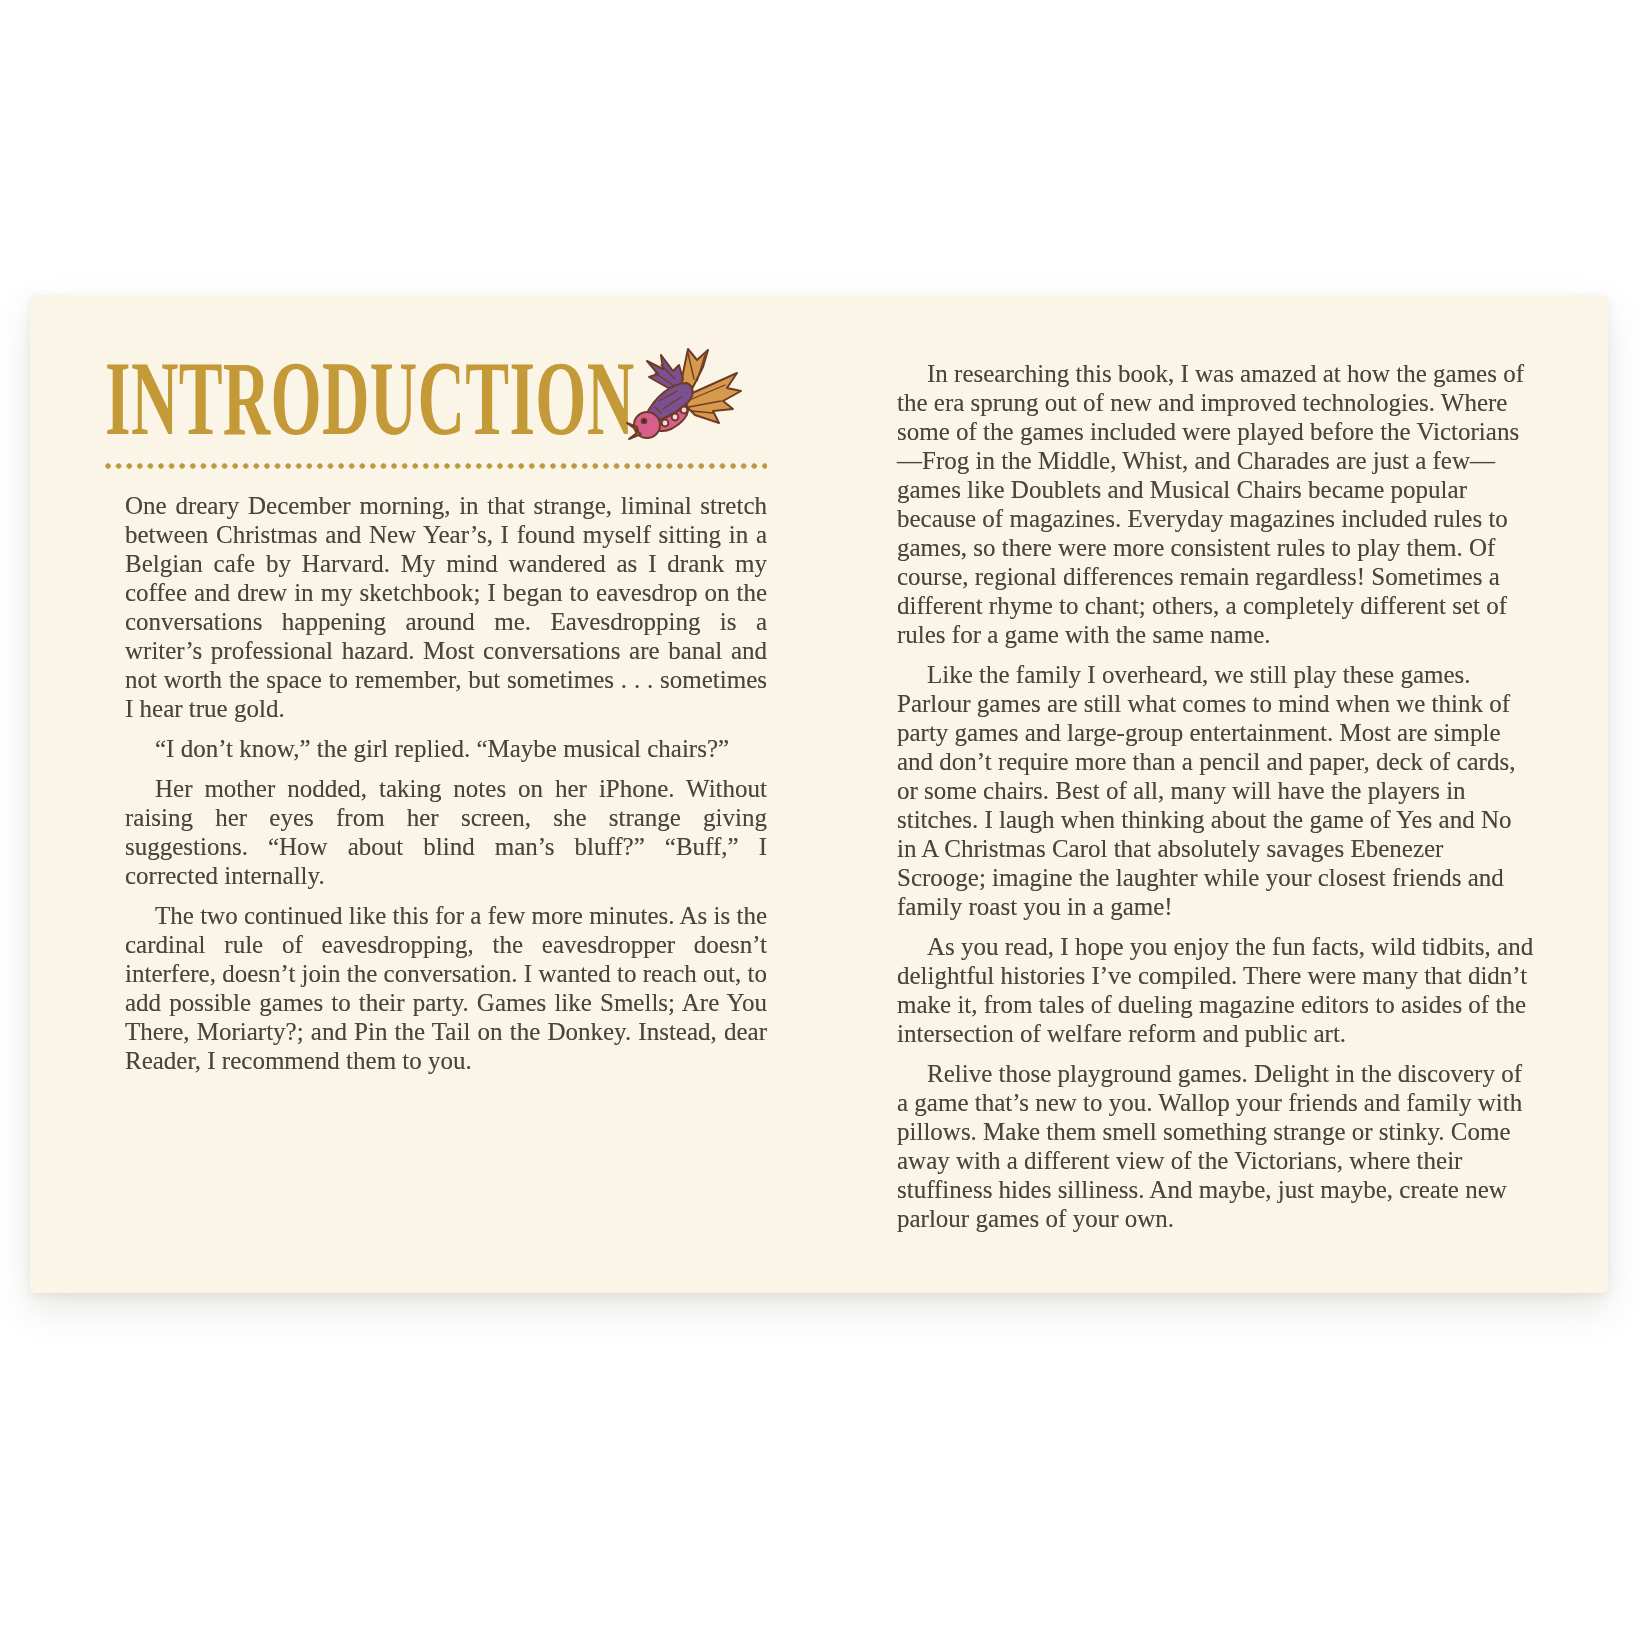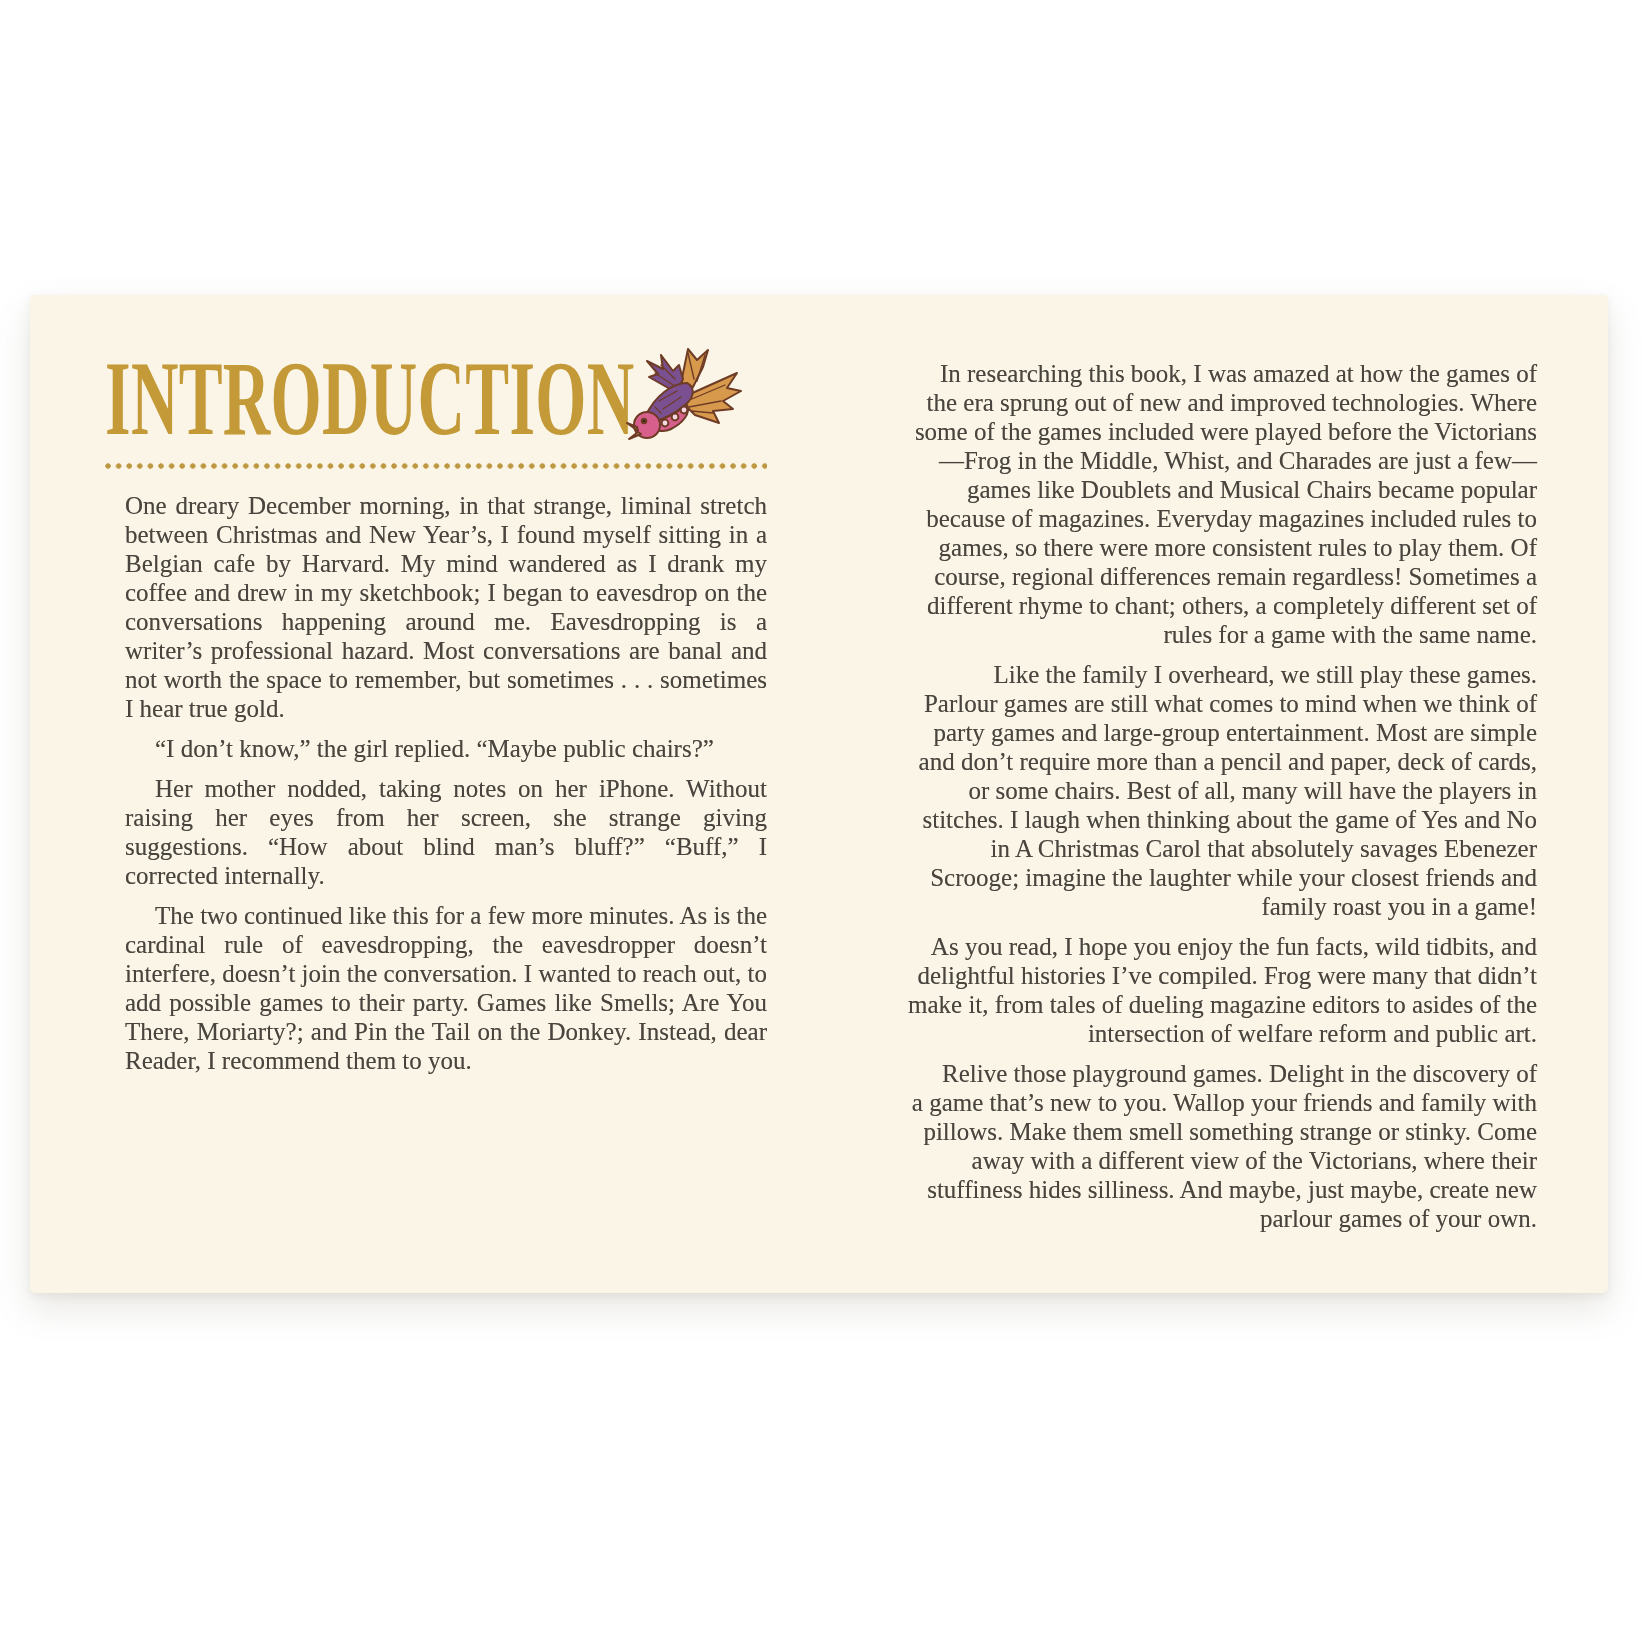--- a/index.html
+++ b/index.html
@@ -20,21 +20,21 @@
     box-shadow: 0 16px 36px rgba(110,105,90,0.16), 0 3px 9px rgba(110,105,90,0.10);
   }
   .col {
     position: absolute;
     color: var(--body-text, #49453E);
     font-size: 25px;
     line-height: 29px;
     text-shadow: 0 0 0.6px rgba(73,69,62,0.45);
   }
   .left-col  { left: 75px;  top: 58px; width: 662px; }
-  .right-col { left: 867px; top: 64px; width: 640px; text-align: right; }
+  .right-col { left: 867px; top: 64px; width: 640px; text-align: left; }
   .left-col p.para { text-align: justify; margin-left: 20px; }
   p.para { margin: 0 0 11px 0; text-indent: 30px; }
   p.para.no-indent { text-indent: 0; }
   p.para:last-child { margin-bottom: 0; }
 
   .chapter-header { position: relative; height: 88px; margin-bottom: 22px; }
   .title {
     margin: 0;
     display: inline-block;
     white-space: nowrap;
@@ -90,26 +90,26 @@
             <circle cx="19" cy="78" r="2.3" fill="var(--bird-eye)"></circle>
 
             <path d="M12 84 L2 80 L13 88 Z" fill="var(--bird-orange)"></path>
             <path d="M13 89 L4 96 L16 91 Z" fill="var(--bird-orange)"></path>
           </g>
         </svg>
       </header>
       <div class="dotted-rule"></div>
 
       <p class="para no-indent">One dreary December morning, in that strange, liminal stretch between Christmas and New Year’s, I found myself sitting in a Belgian cafe by Harvard. My mind wandered as I drank my coffee and drew in my sketchbook; I began to eavesdrop on the conversations happening around me. Eavesdropping is a writer’s professional hazard. Most conversations are banal and not worth the space to remember, but sometimes . . . sometimes I hear true gold.</p>
-      <p class="para">“I don’t know,” the girl replied. “Maybe public chairs?”</p>
+      <p class="para">“I don’t know,” the girl replied. “Maybe musical chairs?”</p>
       <p class="para">Her mother nodded, taking notes on her iPhone. Without raising her eyes from her screen, she strange giving suggestions. “How about blind man’s bluff?” “Buff,” I corrected internally.</p>
       <p class="para">The two continued like this for a few more minutes. As is the cardinal rule of eavesdropping, the eavesdropper doesn’t interfere, doesn’t join the conversation. I wanted to reach out, to add possible games to their party. Games like Smells; Are You There, Moriarty?; and Pin the Tail on the Donkey. Instead, dear Reader, I recommend them to you.</p>
     </div>
 
     <div class="col right-col">
       <p class="para">In researching this book, I was amazed at how the games of the era sprung out of new and improved technologies. Where some of the games included were played before the Victorians—Frog in the Middle, Whist, and Charades are just a few—games like Doublets and Musical Chairs became popular because of magazines. Everyday magazines included rules to games, so there were more consistent rules to play them. Of course, regional differences remain regardless! Sometimes a different rhyme to chant; others, a completely different set of rules for a game with the same name.</p>
       <p class="para">Like the family I overheard, we still play these games. Parlour games are still what comes to mind when we think of party games and large-group entertainment. Most are simple and don’t require more than a pencil and paper, deck of cards, or some chairs. Best of all, many will have the players in stitches. I laugh when thinking about the game of Yes and No in A Christmas Carol that absolutely savages Ebenezer Scrooge; imagine the laughter while your closest friends and family roast you in a game!</p>
-      <p class="para">As you read, I hope you enjoy the fun facts, wild tidbits, and delightful histories I’ve compiled. Frog were many that didn’t make it, from tales of dueling magazine editors to asides of the intersection of welfare reform and public art.</p>
+      <p class="para">As you read, I hope you enjoy the fun facts, wild tidbits, and delightful histories I’ve compiled. There were many that didn’t make it, from tales of dueling magazine editors to asides of the intersection of welfare reform and public art.</p>
       <p class="para">Relive those playground games. Delight in the discovery of a game that’s new to you. Wallop your friends and family with pillows. Make them smell something strange or stinky. Come away with a different view of the Victorians, where their stuffiness hides silliness. And maybe, just maybe, create new parlour games of your own.</p>
     </div>
 
   </div>
 </div>
 
 </body></html>

